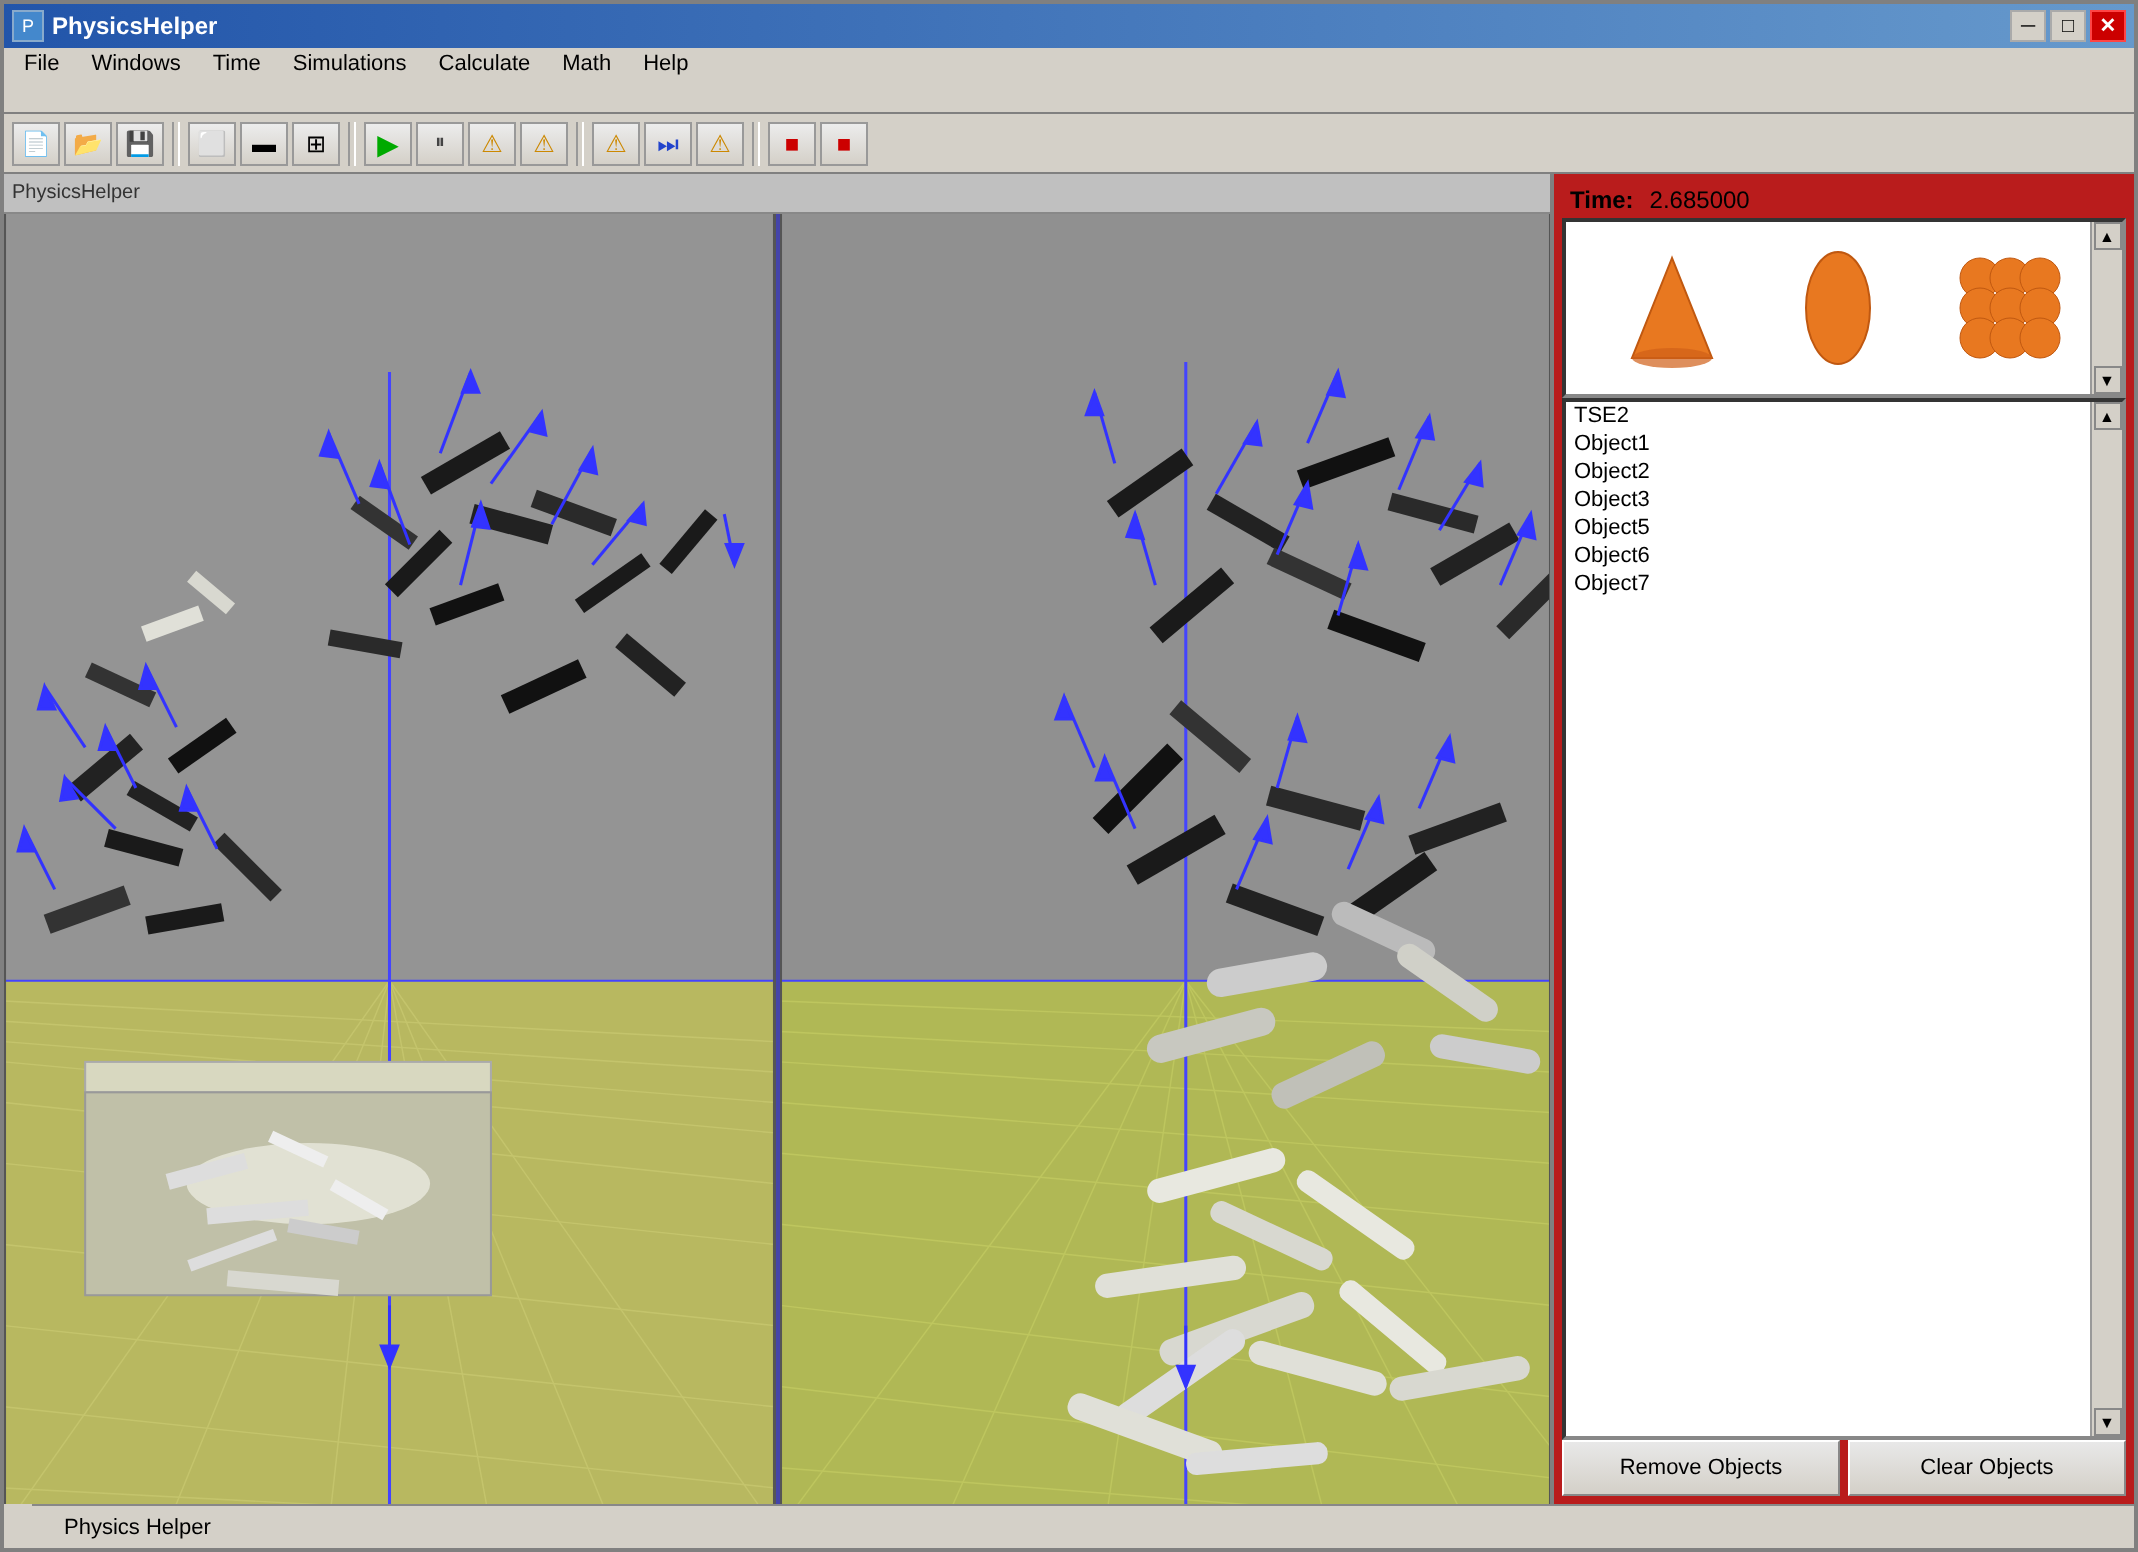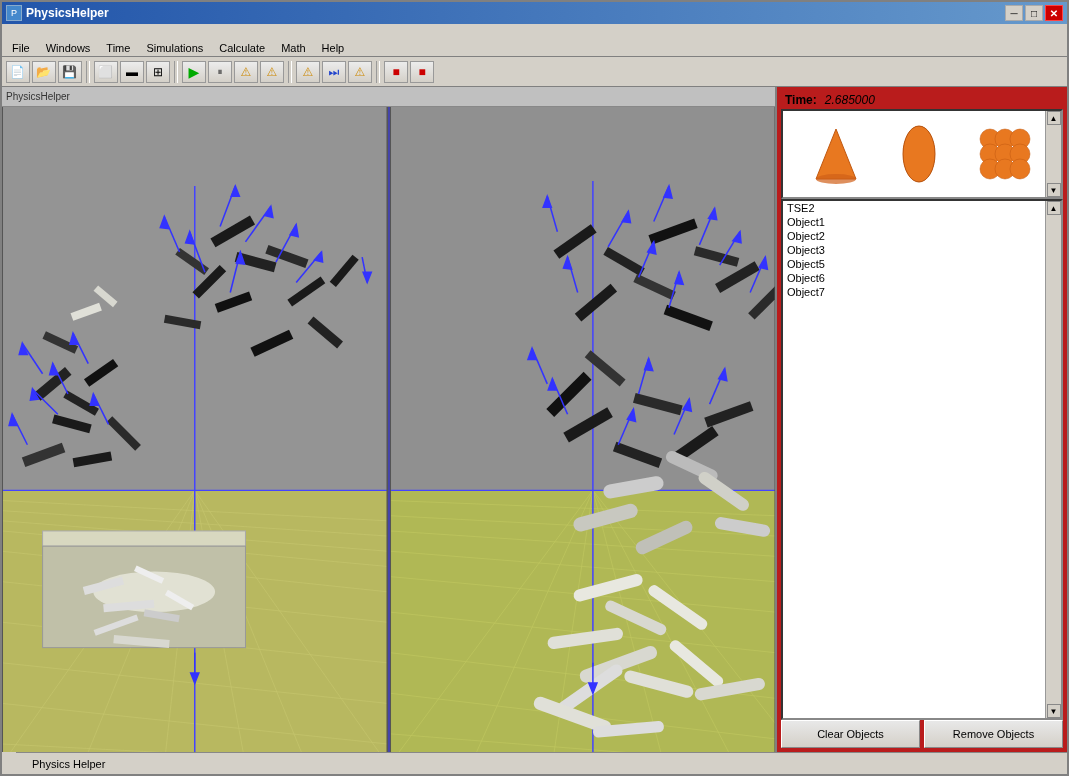--- a/index.html
+++ b/index.html
@@ -77,21 +77,21 @@
 
     .title-btn.close { background: #cc0000; color: white; border-color: #ff4444; }
     .title-btn.maximize { background: #d4d0c8; }
     .title-btn.minimize { background: #d4d0c8; }
 
     
     #menu-bar {
       background: #d4d0c8;
       height: 20px;
       display: flex;
-      align-items: flex-start;
+      align-items: flex-end;
       border-bottom: 1px solid #808080;
       flex-shrink: 0;
       padding: 16px 2px;
     }
 
     .menu-item {
       padding: 2px 8px;
       cursor: pointer;
       font-size: 11px;
     }
@@ -196,21 +196,20 @@
       padding: 2px 4px;
     }
 
     #time-label {
       font-size: 12px;
       font-weight: bold;
     }
 
     #time-value {
       font-size: 12px;
-      font-style: italic;
     }
 
     
     #shape-preview {
       border: 2px inset #888;
       background: white;
       height: 90px;
       display: flex;
       align-items: center;
       justify-content: space-around;
@@ -685,22 +684,22 @@
           <div class="list-item">Object7</div>
         </div>
         <div id="list-scrollbar">
           <div class="list-scroll-arrow">▲</div>
           <div class="list-scroll-track"></div>
           <div class="list-scroll-arrow">▼</div>
         </div>
       </div>
 
       <div id="button-row">
+        <button class="action-btn">Remove Objects</button>
         <button class="action-btn">Clear Objects</button>
-        <button class="action-btn">Remove Objects</button>
       </div>
     </div>
   </div>
 
   <div id="status-bar">
     <span>Physics Helper</span>
   </div>
 </div>
 
 </body></html>

